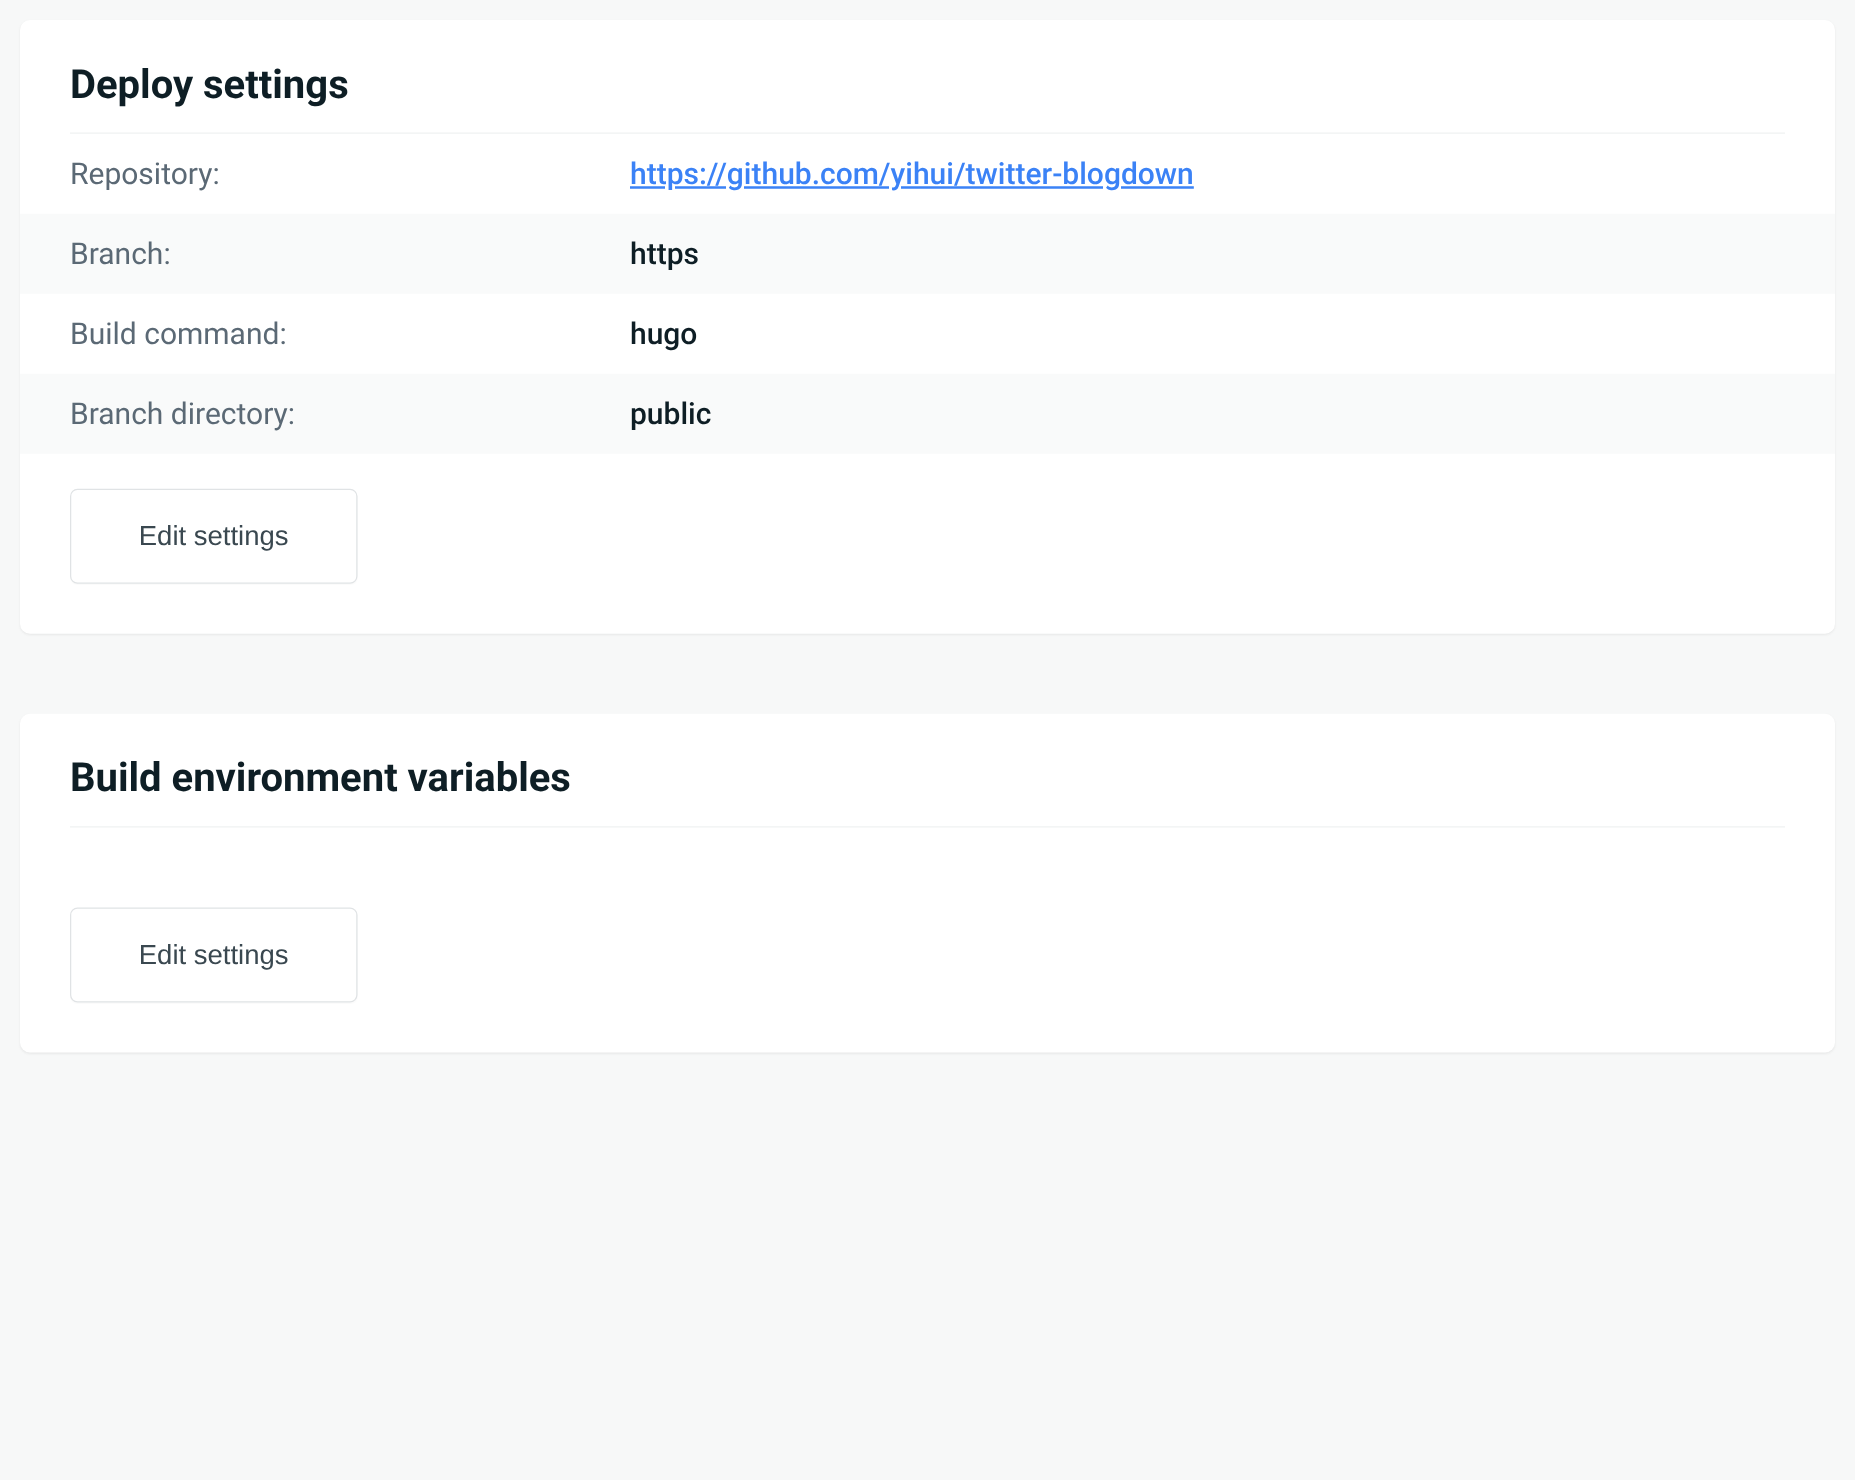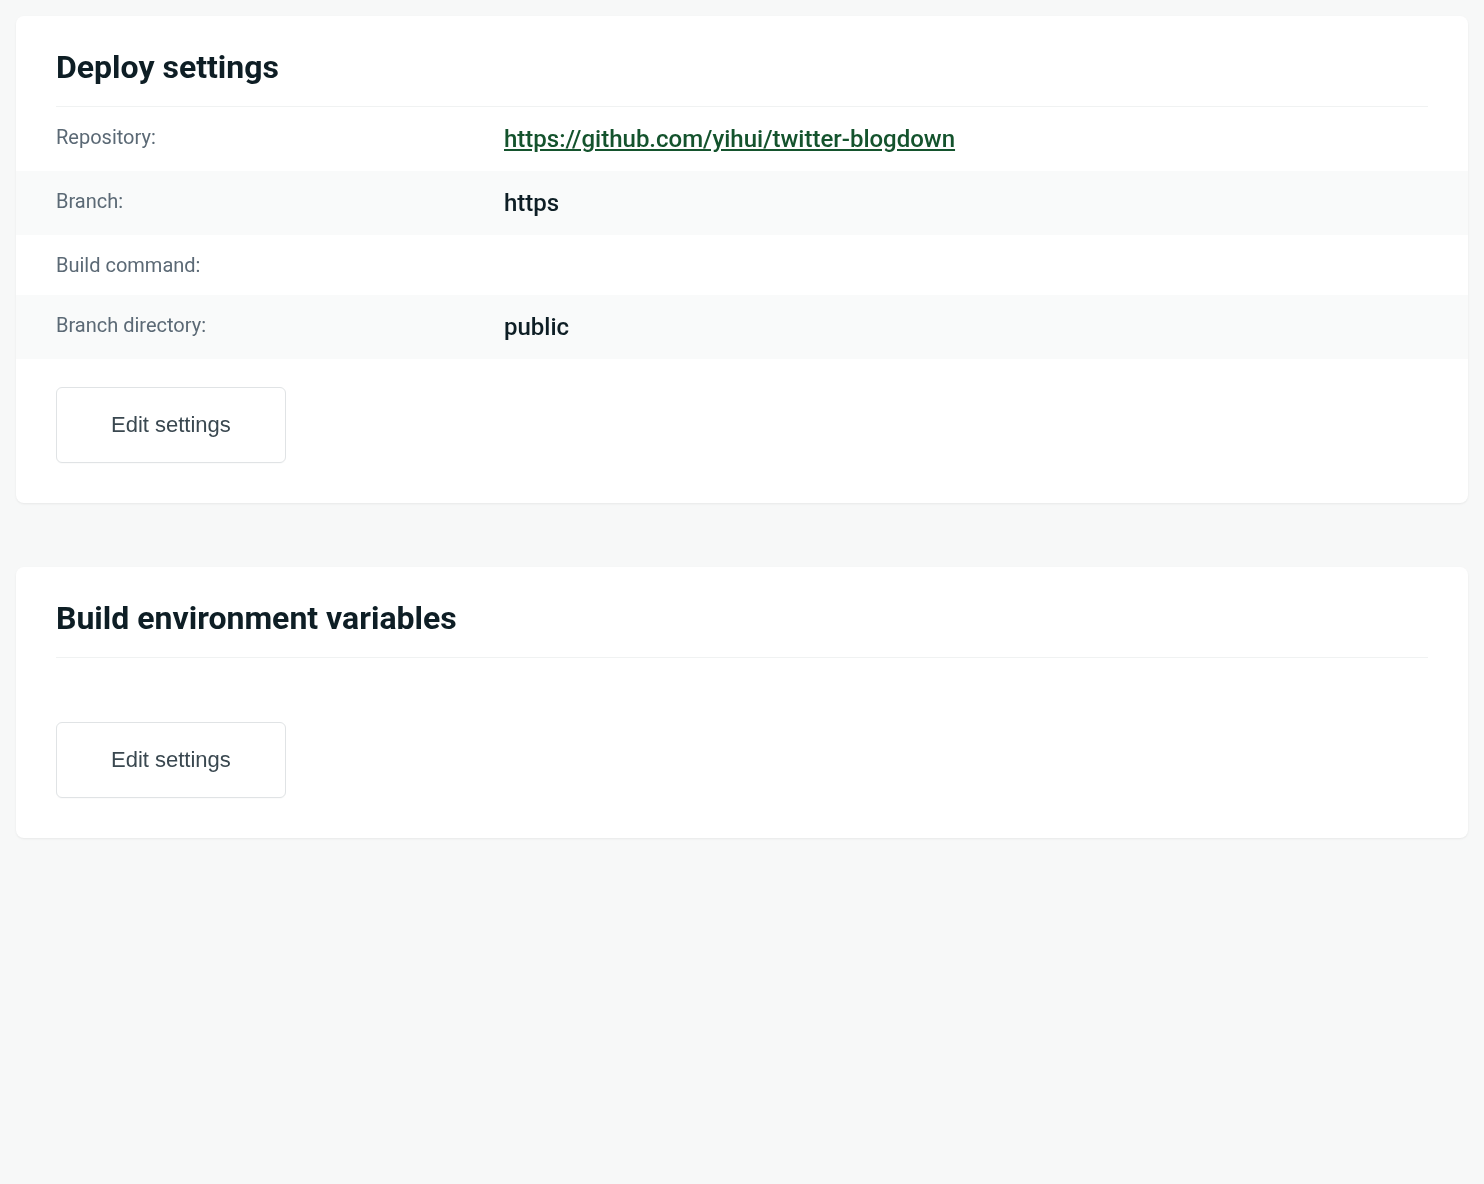--- a/index.html
+++ b/index.html
@@ -34,31 +34,31 @@
     .row {
       display: flex;
       padding: 18px 40px;
     }
     .row:nth-child(even) {
       background: #f9fafa;
     }
     .row .label {
       flex: 0 0 448px;
       color: #5b6975;
-      font-size: 20px;
+      font-size: 24px;
       font-weight: 400;
     }
     .row .value {
       flex: 1;
       color: #0e1e25;
       font-size: 24px;
       font-weight: 500;
     }
     .row .value a {
-      color: #14532d;
+      color: #3b82f6;
       text-decoration: underline;
     }
     .btn {
       display: inline-block;
       margin-top: 28px;
       background: #ffffff;
       border: 1px solid #e0e3e5;
       border-radius: 6px;
       padding: 24px 54px;
       font-size: 22px;
@@ -82,20 +82,21 @@
       <div class="value">
         <a href="#">https://github.com/yihui/twitter-blogdown</a>
       </div>
     </div>
     <div class="row">
       <div class="label">Branch:</div>
       <div class="value">https</div>
     </div>
     <div class="row">
       <div class="label">Build command:</div>
+      <div class="value">hugo</div>
     </div>
     <div class="row">
       <div class="label">Branch directory:</div>
       <div class="value">public</div>
     </div>
   </div>
   <button class="btn">Edit settings</button>
 </div>
 
 <div class="card last">

